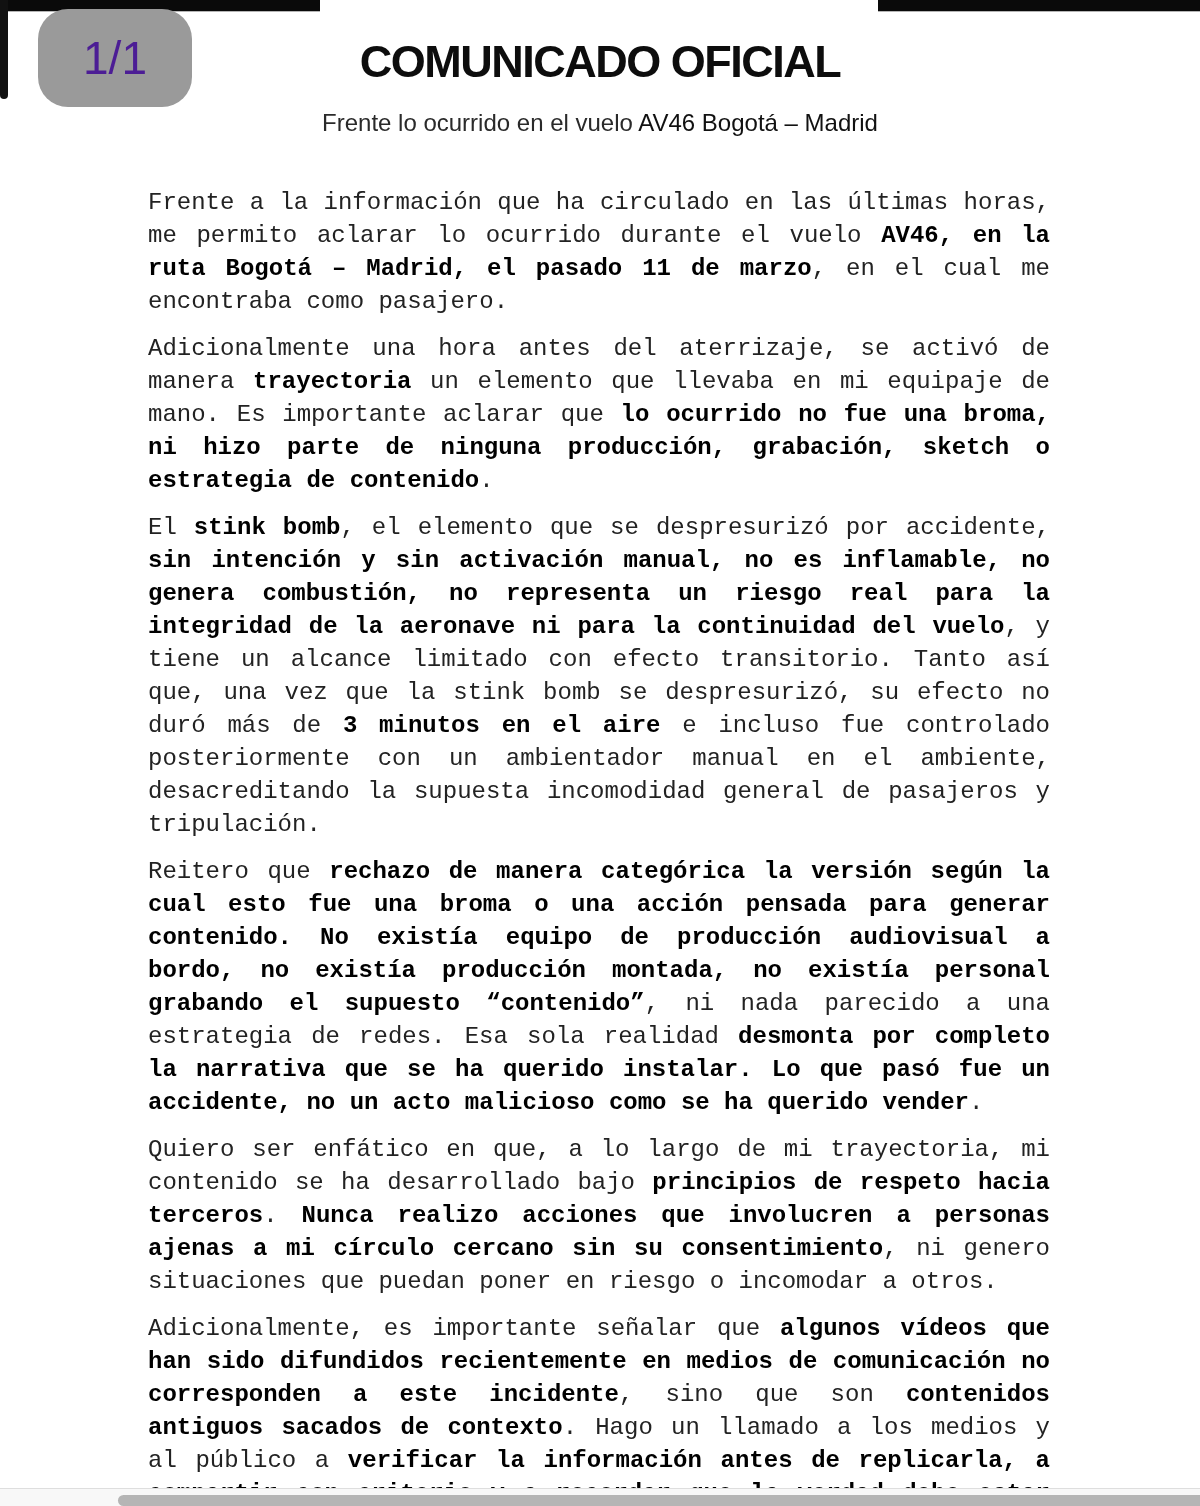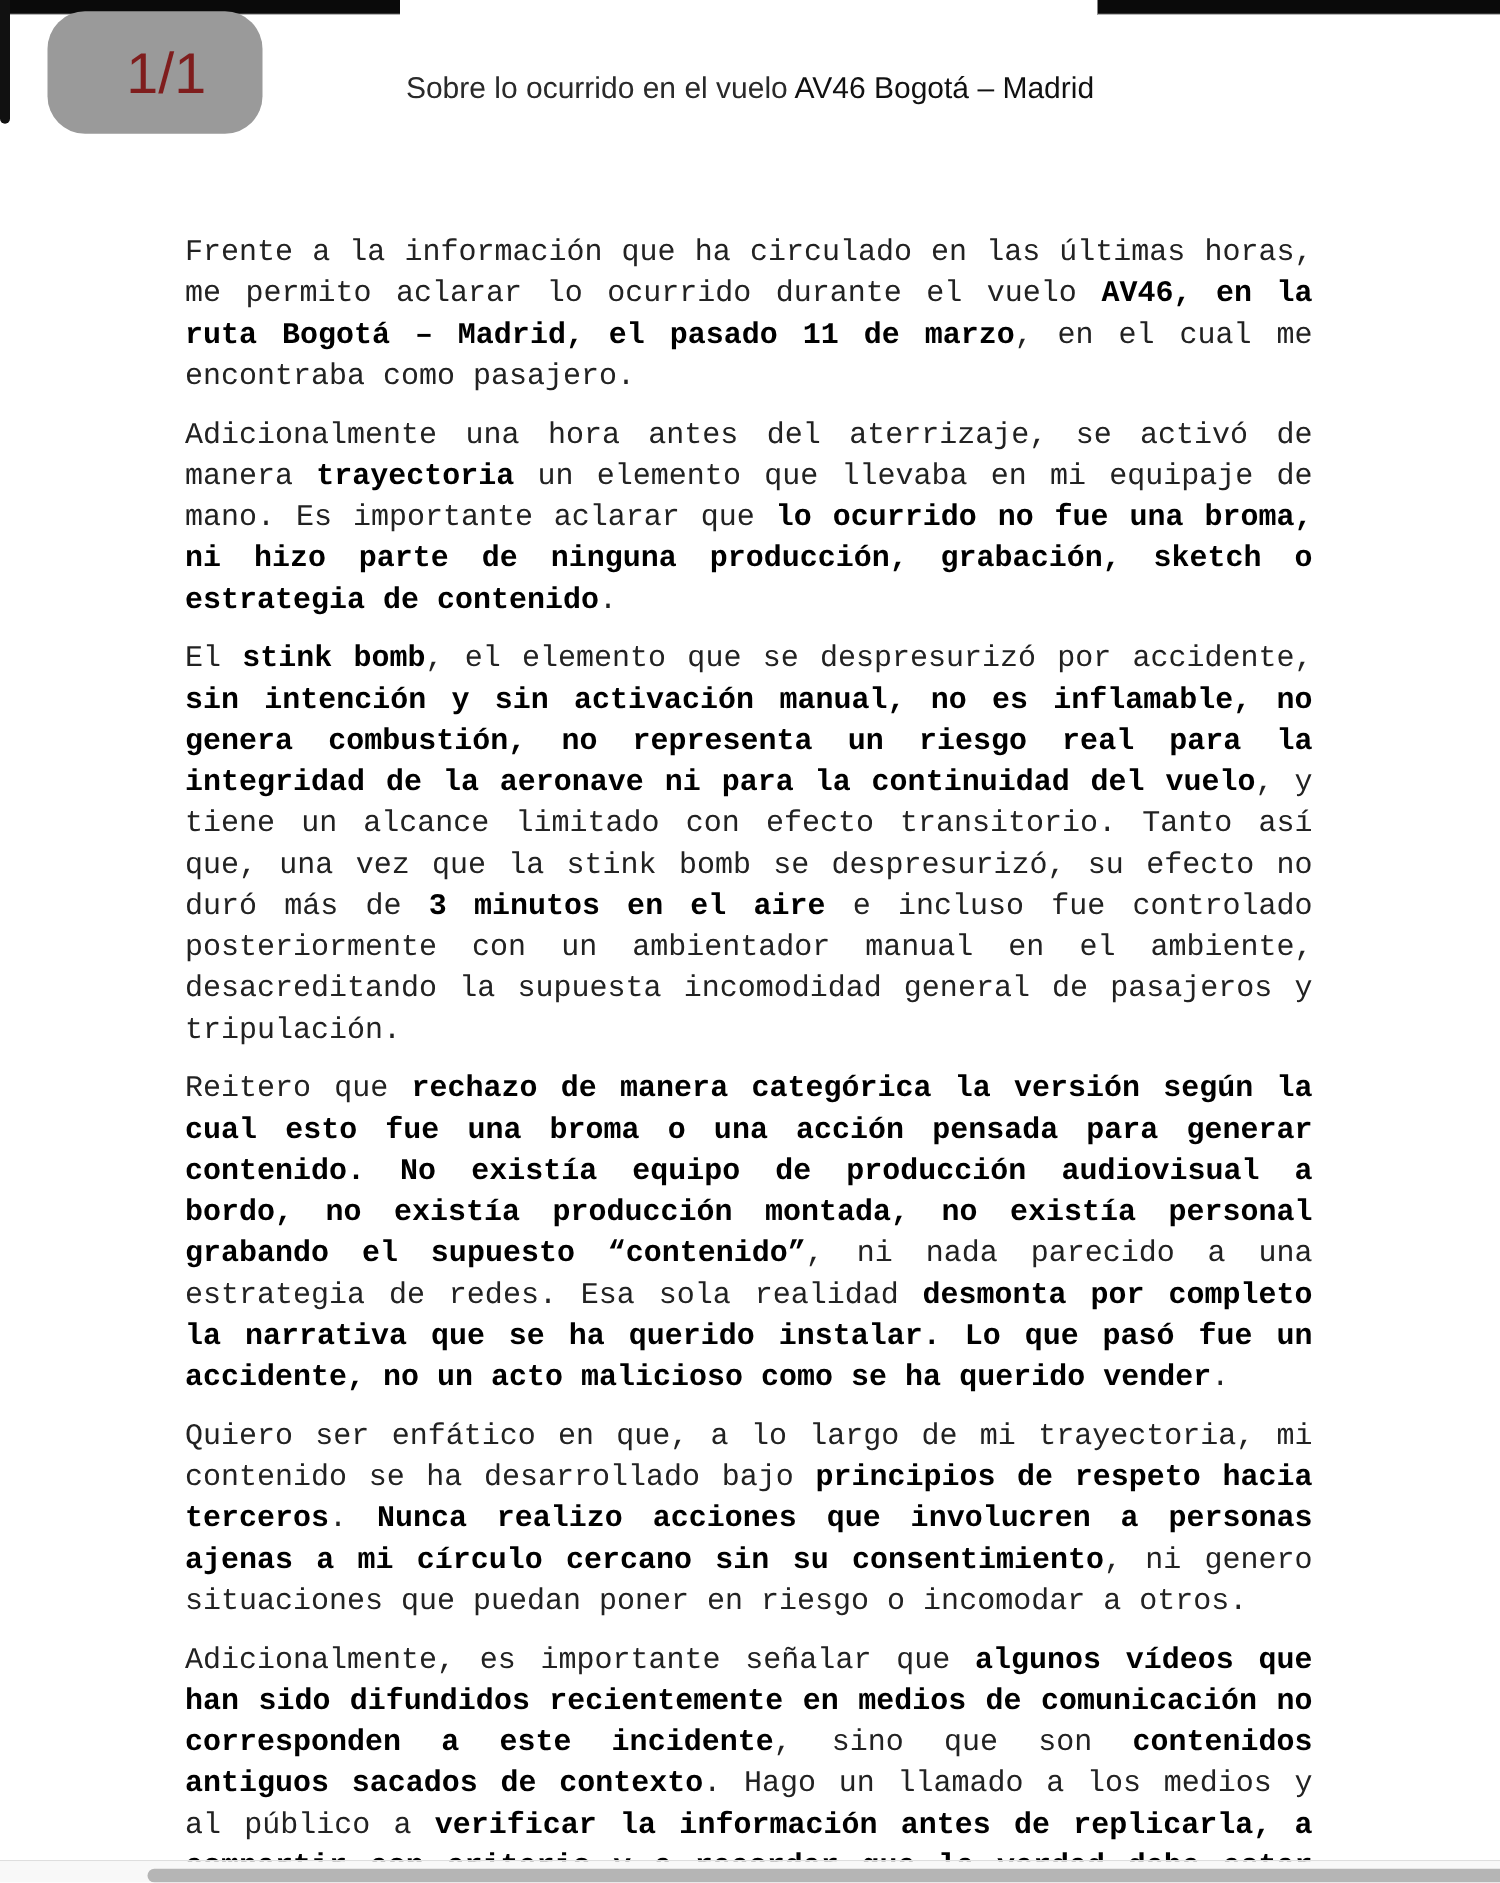--- a/index.html
+++ b/index.html
@@ -31,24 +31,23 @@
     width: 8px; height: 99px;
     background: #111;
     border-radius: 0 0 4px 4px;
   }
   .page-badge {
     position: absolute; left: 38px; top: 9px;
     width: 154px; height: 98px;
     background: #9a9a9a;
     border-radius: 30px;
     display: flex; align-items: center; justify-content: center;
-    color: #7f1d1d;
+    color: #4c1d95;
     font-size: 46px;
     font-weight: 400;
-    padding-left: 18px;
   }
 
   
   .doc-header { position: absolute; left: 0; top: 36px; width: 100%; text-align: center; }
   .doc-title {
     font-size: 45px;
     font-weight: 800;
     letter-spacing: -1.5px;
     color: #0d0d0d;
     margin: 0;
@@ -100,22 +99,23 @@
 
 <div class="top-bar-left"></div>
 <div class="top-bar-right"></div>
 <div class="left-strip"></div>
 
 <div class="page-badge">
   <span>1/1</span>
 </div>
 
 <div class="doc-header">
+  <h1 class="doc-title">COMUNICADO OFICIAL</h1>
   <div class="doc-subtitle">
-    <span>Sobre lo ocurrido en el vuelo </span><span class="b">AV46 Bogotá – Madrid</span>
+    <span>Frente lo ocurrido en el vuelo </span><span class="b">AV46 Bogotá – Madrid</span>
   </div>
 </div>
 
 <div class="doc-body">
     <p class="para"><span>Frente a la información que ha circulado en las últimas horas, me permito aclarar lo ocurrido durante el vuelo </span><span class="b">AV46, en la ruta Bogotá – Madrid, el pasado 11 de marzo</span><span>, en el cual me encontraba como pasajero.</span></p>
     <p class="para"><span>Adicionalmente una hora antes del aterrizaje, se activó de manera </span><span class="b">trayectoria</span><span> un elemento que llevaba en mi equipaje de mano. Es importante aclarar que </span><span class="b">lo ocurrido no fue una broma, ni hizo parte de ninguna producción, grabación, sketch o estrategia de contenido</span><span>.</span></p>
     <p class="para"><span>El </span><span class="b">stink bomb</span><span>, el elemento que se despresurizó por accidente, </span><span class="b">sin intención y sin activación manual, no es inflamable, no genera combustión, no representa un riesgo real para la integridad de la aeronave ni para la continuidad del vuelo</span><span>, y tiene un alcance limitado con efecto transitorio. Tanto así que, una vez que la stink bomb se despresurizó, su efecto no duró más de </span><span class="b">3 minutos en el aire</span><span> e incluso fue controlado posteriormente con un ambientador manual en el ambiente, desacreditando la supuesta incomodidad general de pasajeros y tripulación.</span></p>
     <p class="para"><span>Reitero que </span><span class="b">rechazo de manera categórica la versión según la cual esto fue una broma o una acción pensada para generar contenido. No existía equipo de producción audiovisual a bordo, no existía producción montada, no existía personal grabando el supuesto “contenido”</span><span>, ni nada parecido a una estrategia de redes. Esa sola realidad </span><span class="b">desmonta por completo la narrativa que se ha querido instalar. Lo que pasó fue un accidente, no un acto malicioso como se ha querido vender</span><span>.</span></p>
     <p class="para"><span>Quiero ser enfático en que, a lo largo de mi trayectoria, mi contenido se ha desarrollado bajo </span><span class="b">principios de respeto hacia terceros</span><span>. </span><span class="b">Nunca realizo acciones que involucren a personas ajenas a mi círculo cercano sin su consentimiento</span><span>, ni genero situaciones que puedan poner en riesgo o incomodar a otros.</span></p>
     <p class="para"><span>Adicionalmente, es importante señalar que </span><span class="b">algunos vídeos que han sido difundidos recientemente en medios de comunicación no corresponden a este incidente</span><span>, sino que son </span><span class="b">contenidos antiguos sacados de contexto</span><span>. Hago un llamado a los medios y al público a </span><span class="b">verificar la información antes de replicarla, a compartir con criterio y a recordar que la verdad debe estar por encima de la inmediatez y de cualquier narrativa espuria o descontextualizada</span><span>.</span></p>

